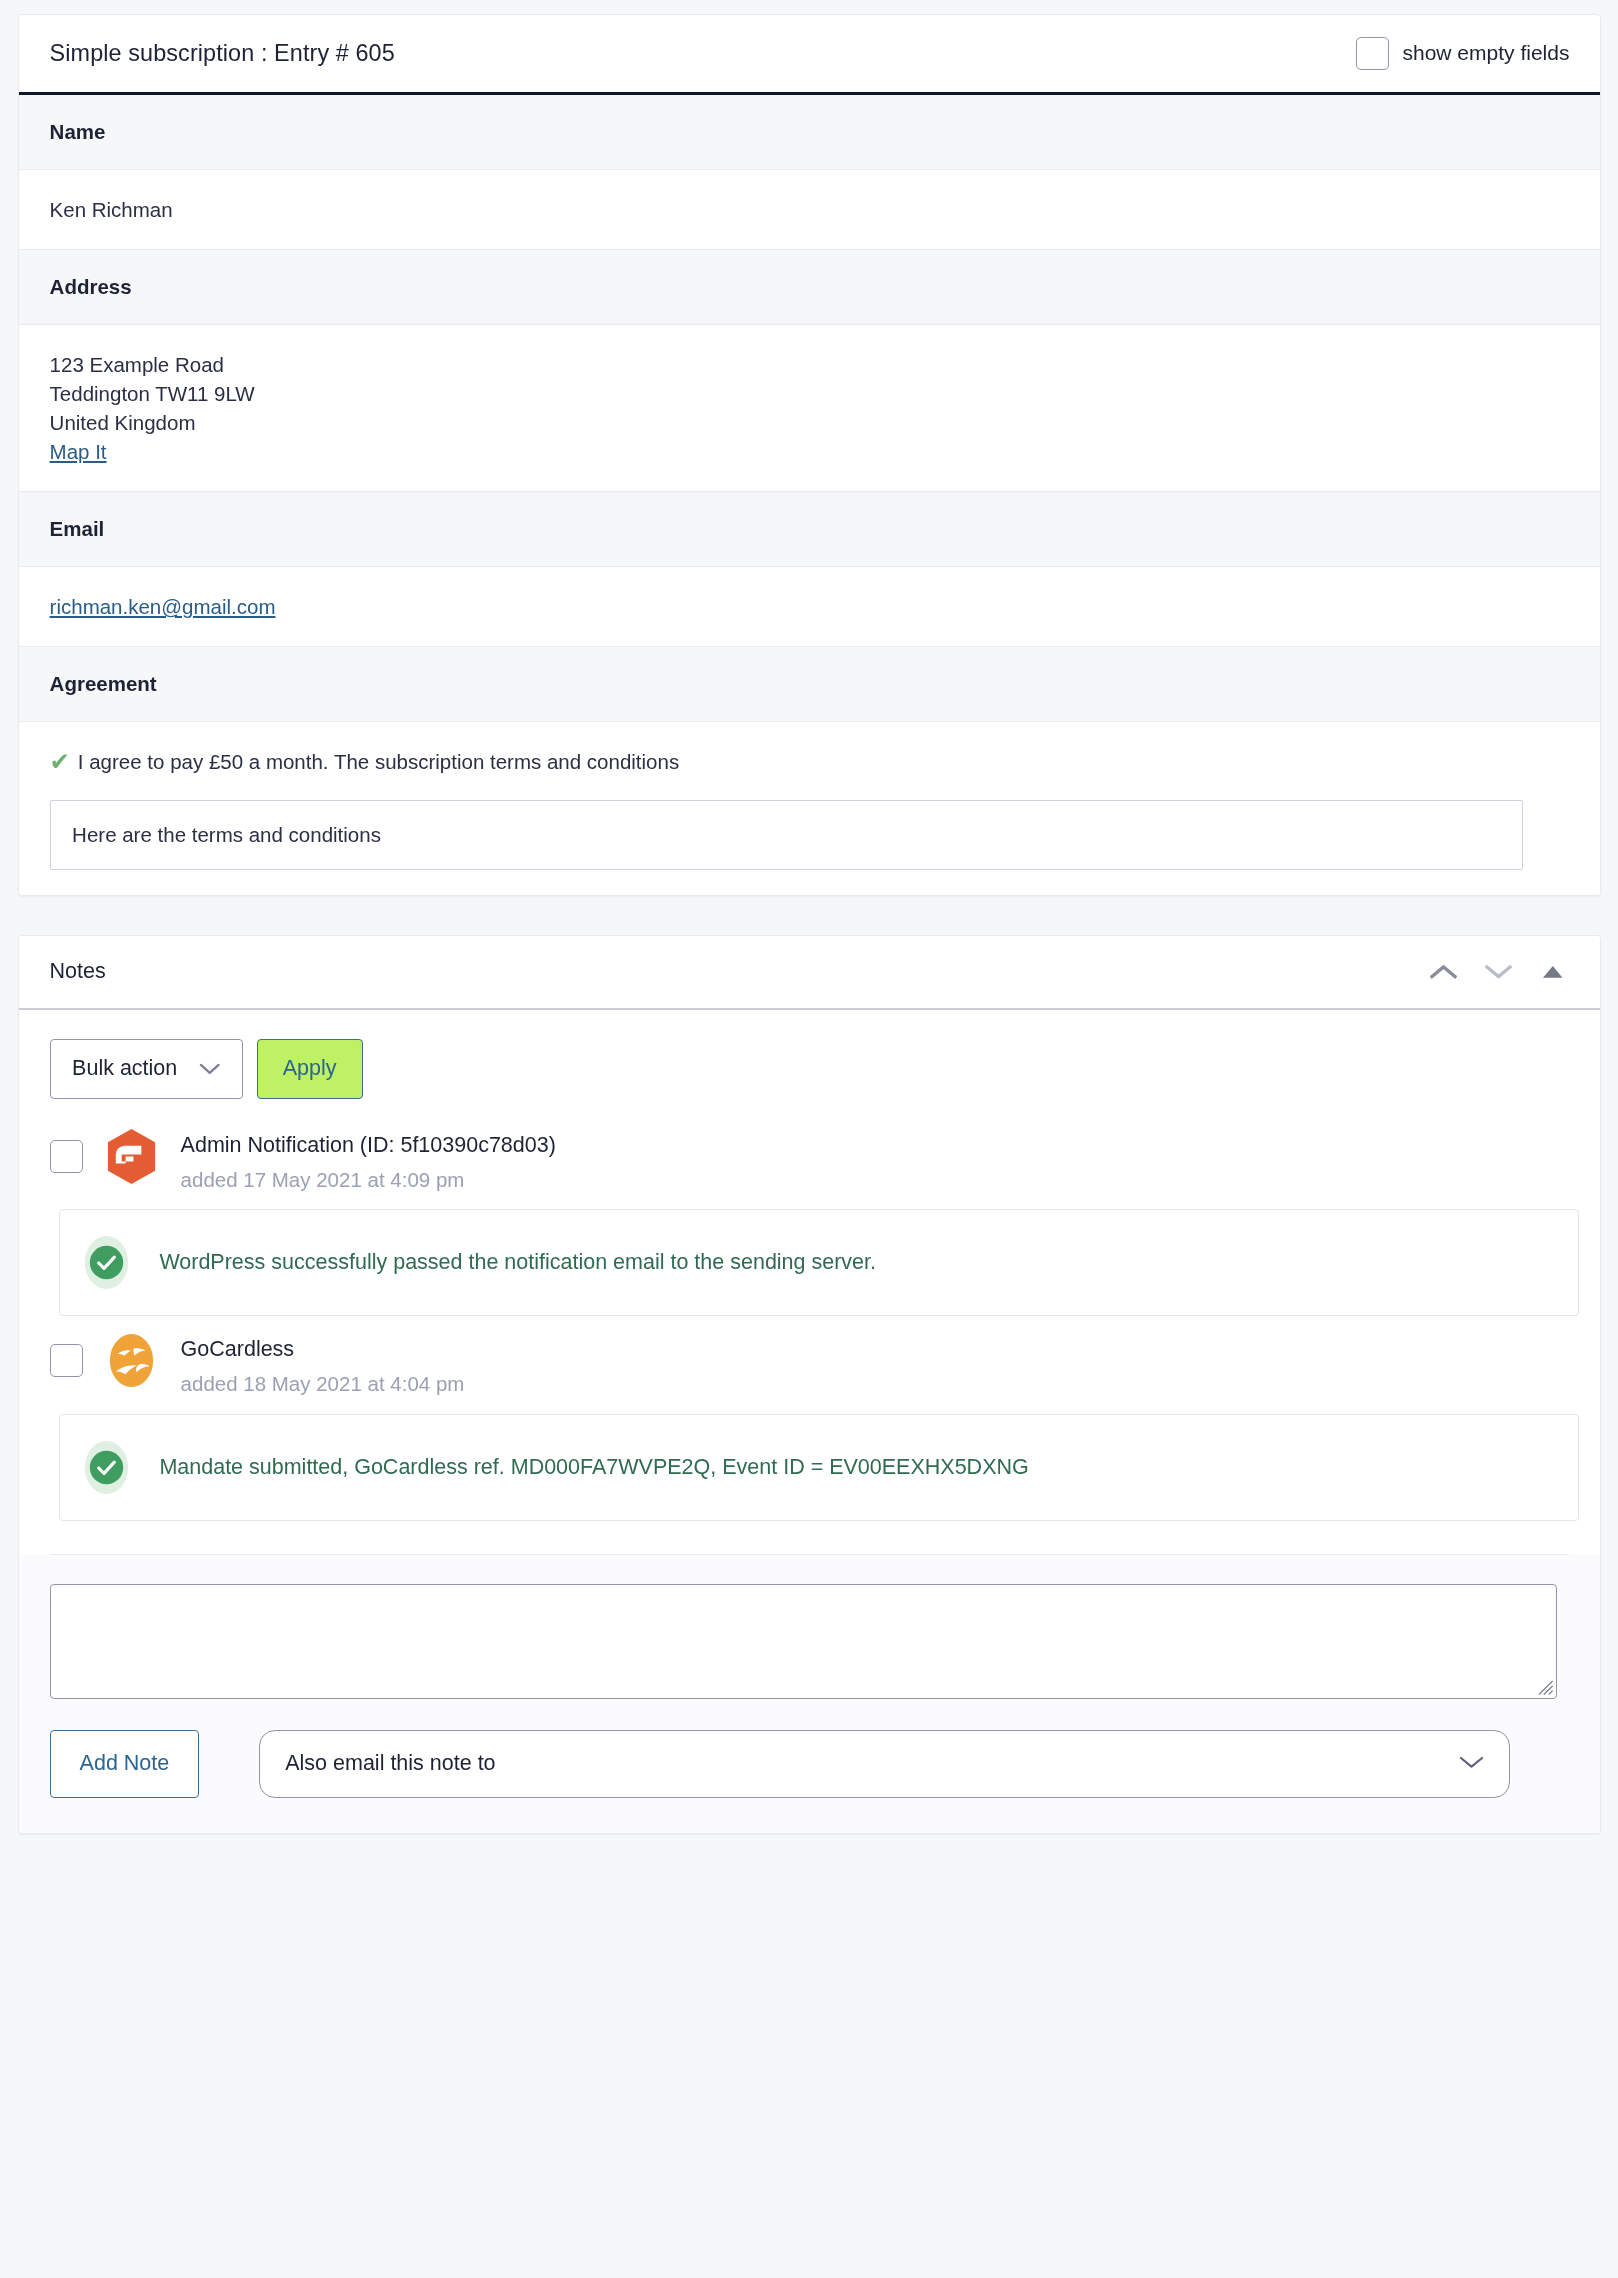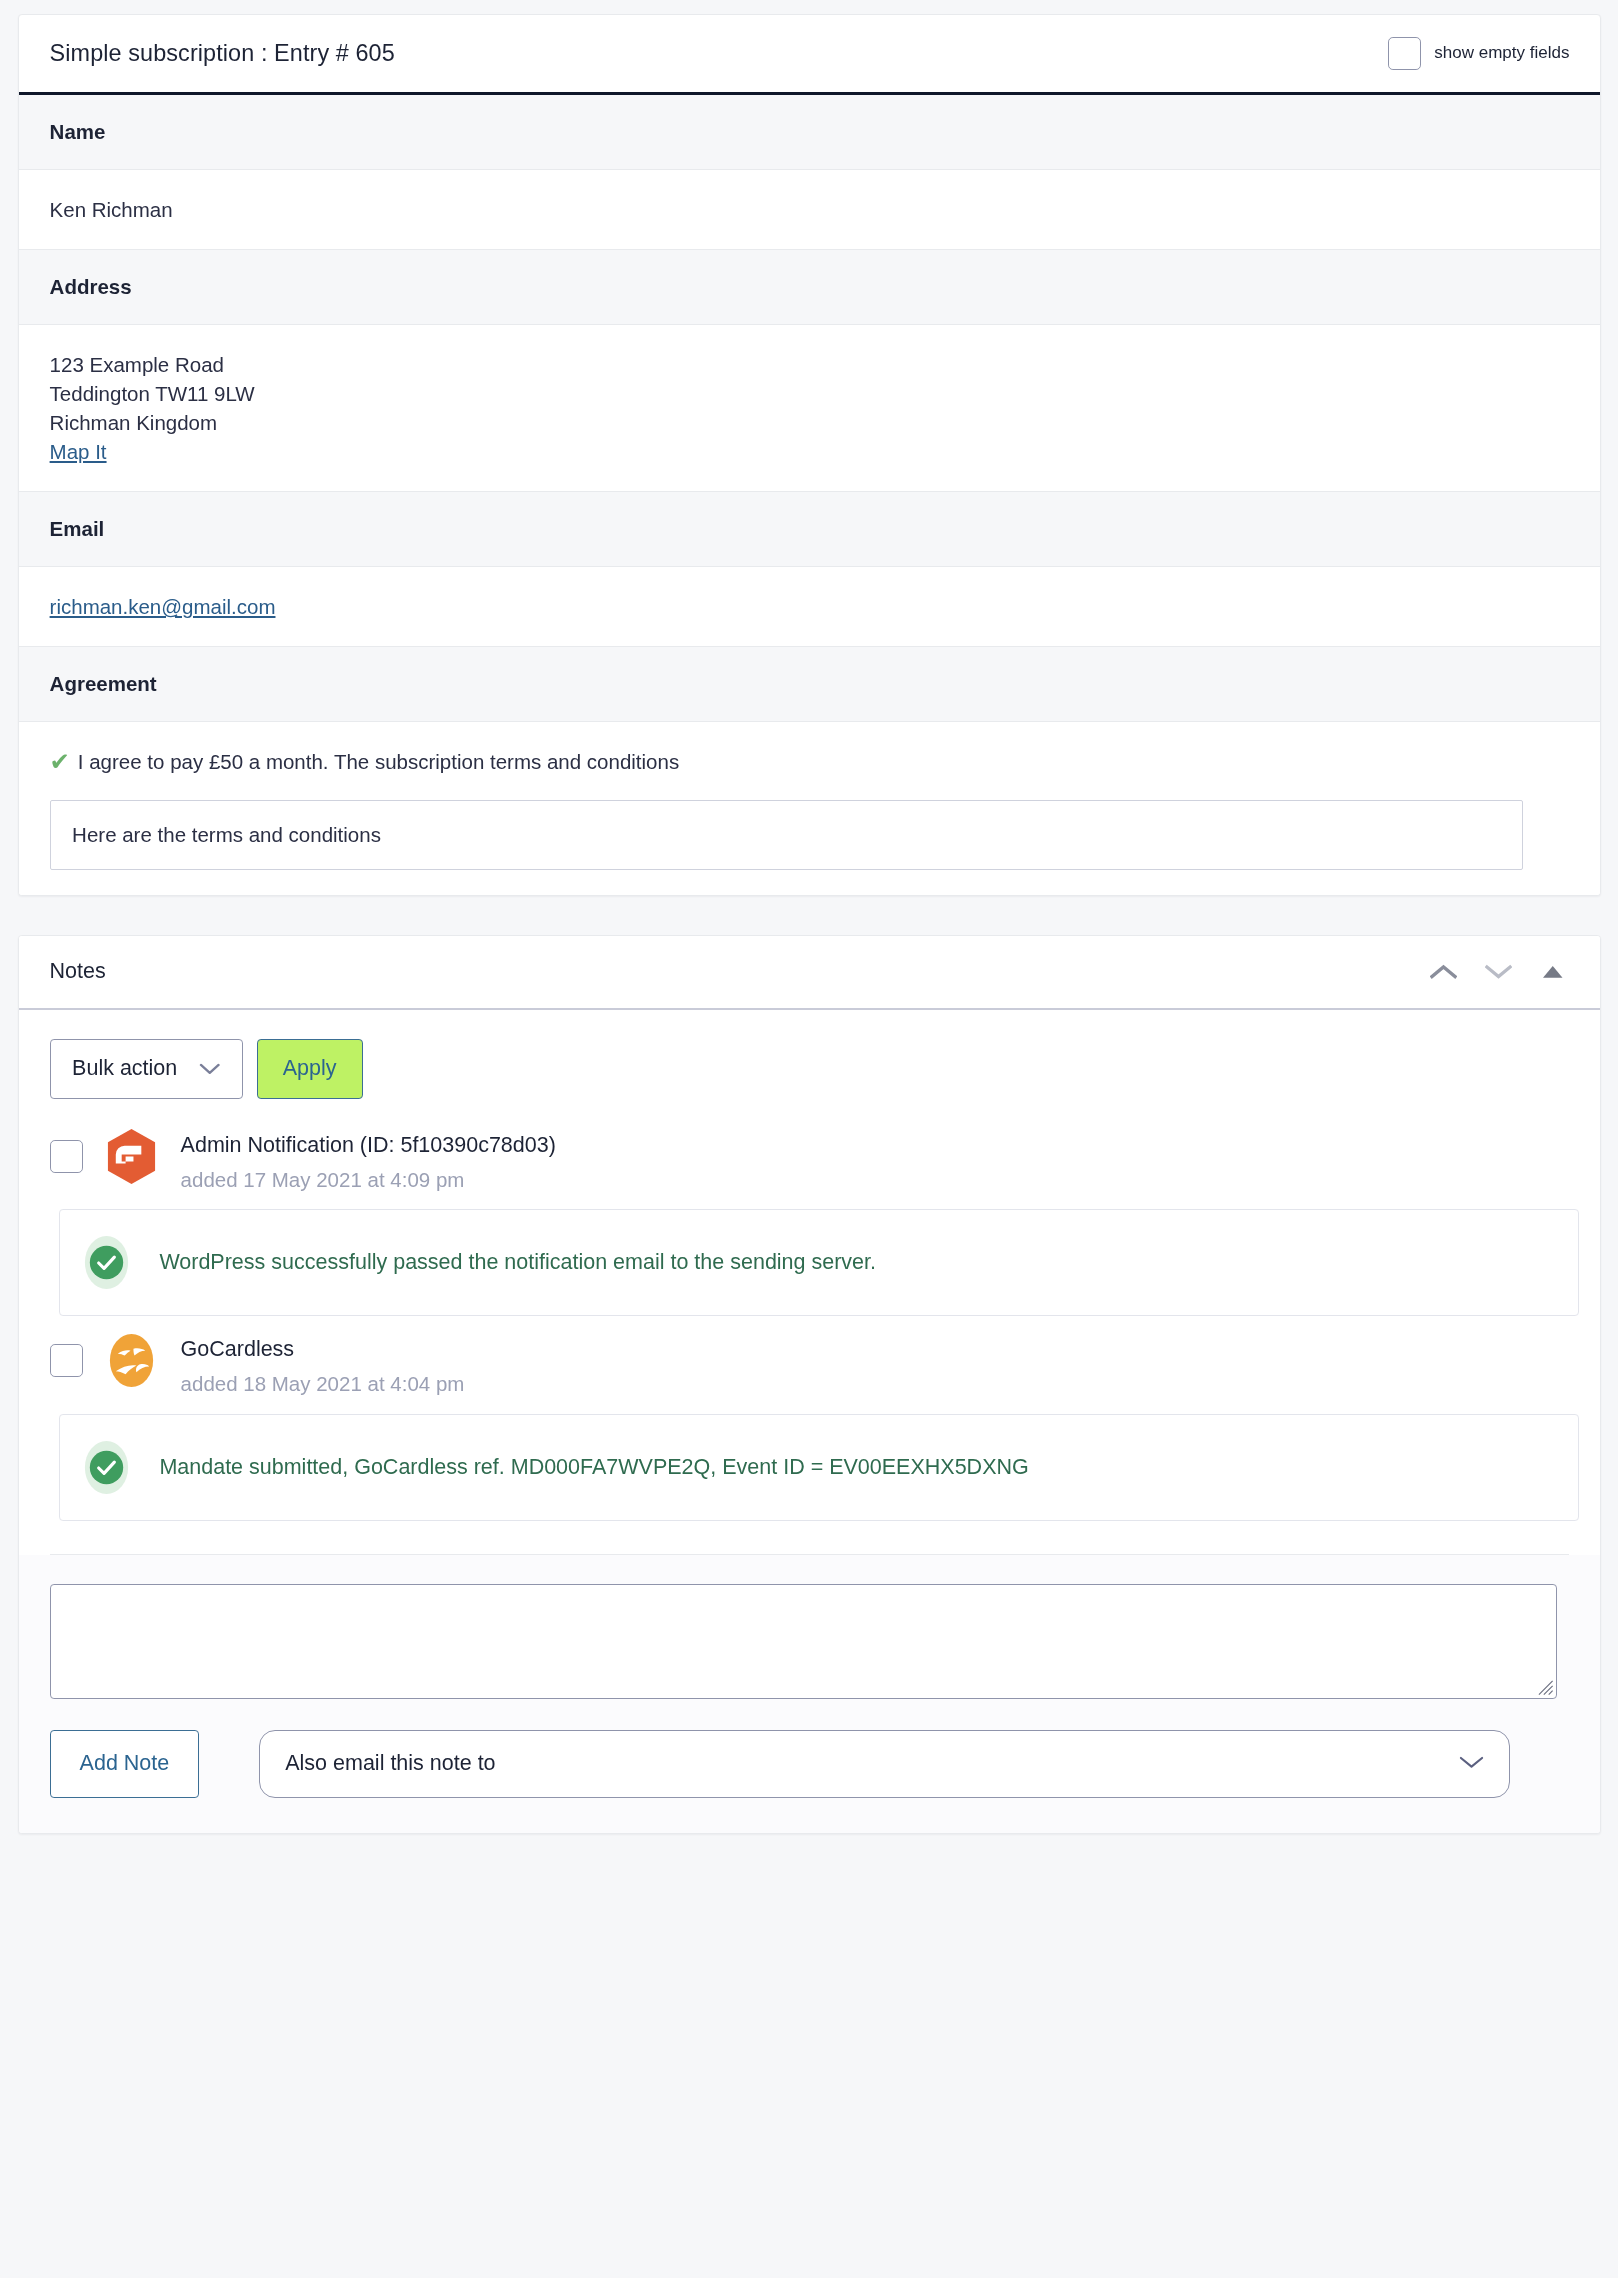--- a/index.html
+++ b/index.html
@@ -46,21 +46,21 @@
   }
   .wp-checkbox {
     width: 33px; height: 33px;
     border: 1px solid #8f94ab;
     border-radius: 4.9px;
     background: #fff;
     display: inline-block;
     flex: 0 0 auto;
   }
   .empty-fields-label {
-    font-size: 17px;
+    font-size: 21px;
     color: #1d2335;
   }
 
   .field-label-row {
     background: #f6f7f9;
     border-bottom: 1px solid #e8eaed;
     padding: 25px 31px;
     font-size: 20.5px;
     font-weight: bold;
     color: #1d2335;
@@ -288,21 +288,21 @@
       </label>
     </div>
 
     <div class="field-label-row">Name</div>
     <div class="field-value-row">Ken Richman</div>
 
     <div class="field-label-row">Address</div>
     <div class="field-value-row">
       <span class="addr-line">123 Example Road</span>
       <span class="addr-line">Teddington TW11 9LW</span>
-      <span class="addr-line">Richman Kingdom</span>
+      <span class="addr-line">United Kingdom</span>
       <a class="link addr-line" href="#">Map It</a>
     </div>
 
     <div class="field-label-row">Email</div>
     <div class="field-value-row">
       <a class="link" href="#">richman.ken@gmail.com</a>
     </div>
 
     <div class="field-label-row">Agreement</div>
     <div class="field-value-row">

